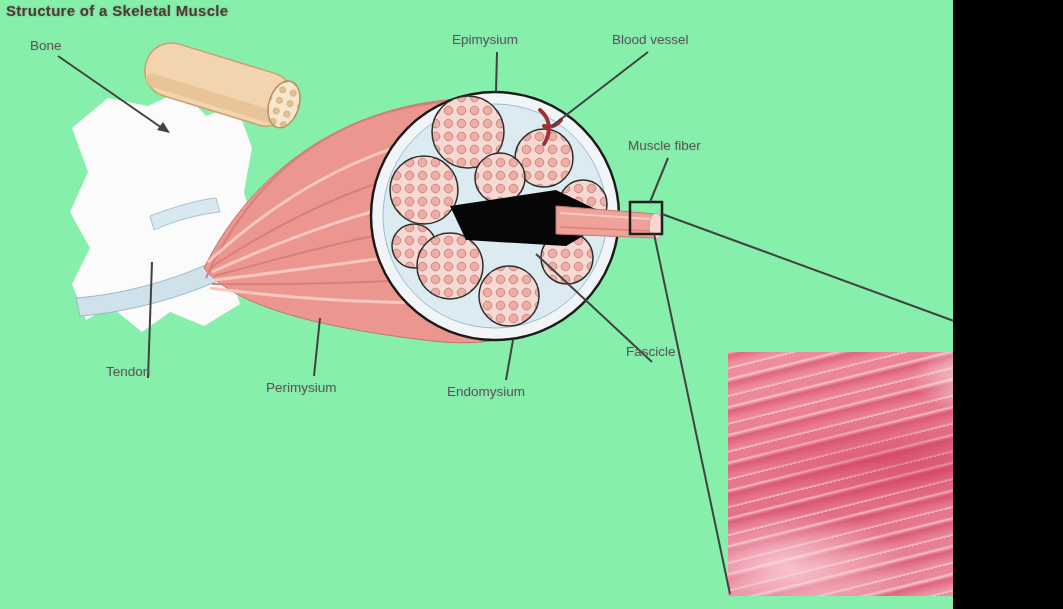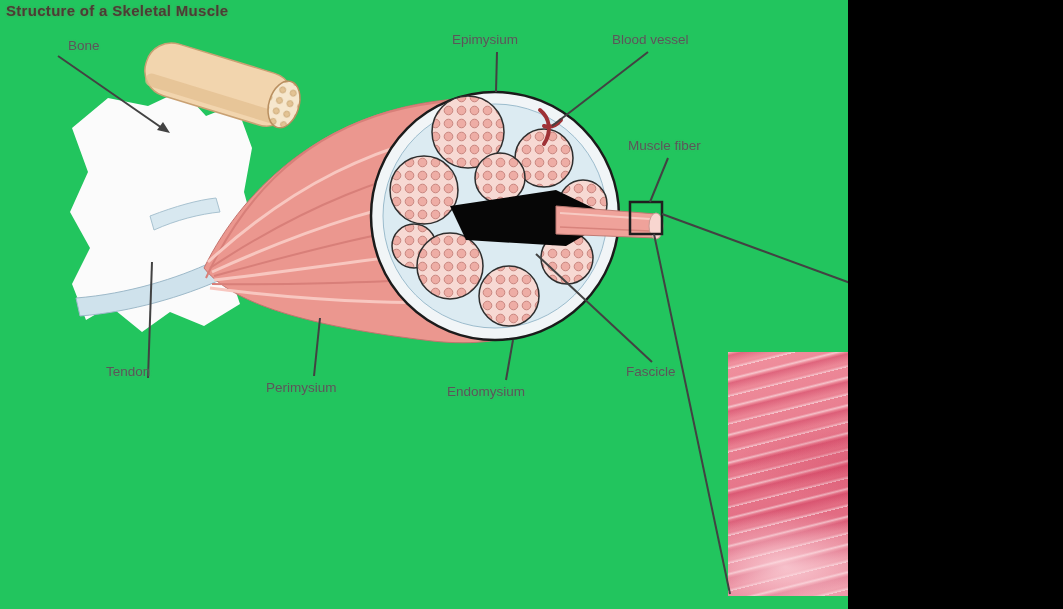--- a/index.html
+++ b/index.html
@@ -1,17 +1,17 @@
 <!DOCTYPE html>
 <html><head>
 <meta charset="utf-8">
 <style>
   html,body{margin:0;padding:0;background:#000;}
   .stage{
-    position:relative;width:848px;height:609px;background:#22c55e;overflow:hidden;
+    position:relative;width:953px;height:609px;background:#86efac;overflow:hidden;
     font-family:"Liberation Sans", sans-serif;
   }
   .stage svg{position:absolute;left:0;top:0;}
   .title{
     position:absolute;left:6px;top:2px;
     font-size:15px;font-weight:bold;color:#4a3e34;letter-spacing:.3px;
     text-shadow:0 0 2px rgba(120,105,90,.55);
   }
   .lbl{
     position:absolute;font-size:13.5px;color:#585858;white-space:nowrap;
@@ -110,22 +110,22 @@
       <line x1="506" y1="380" x2="513" y2="340"></line>
       <line x1="652" y1="362" x2="536" y2="254"></line>
       <line x1="662" y1="214" x2="1044" y2="354"></line>
       <line x1="654" y1="234" x2="730" y2="594"></line>
     </g>
     <polygon points="170,133 157,130 163,122" fill="#424242"></polygon>
   </svg>
 
   <div class="title">Structure of a Skeletal Muscle</div>
 
-  <span class="lbl" style="left:30px;top:38px;margin-left:38px;">Bone</span>
+  <span class="lbl" style="left:30px;top:38px;">Bone</span>
   <span class="lbl" style="left:452px;top:32px;">Epimysium</span>
   <span class="lbl" style="left:612px;top:32px;">Blood vessel</span>
   <span class="lbl" style="left:628px;top:138px;text-align:right;">Muscle fiber</span>
   <span class="lbl" style="left:106px;top:364px;">Tendon</span>
   <span class="lbl" style="left:266px;top:380px;">Perimysium</span>
   <span class="lbl" style="left:447px;top:384px;text-align:center;">Endomysium</span>
-  <span class="lbl" style="left:626px;top:364px;text-align:center;">Fascicle</span>
+  <span class="lbl" style="left:626px;top:344px;text-align:center;">Fascicle</span>
 
 </div>
 
 </body></html>

